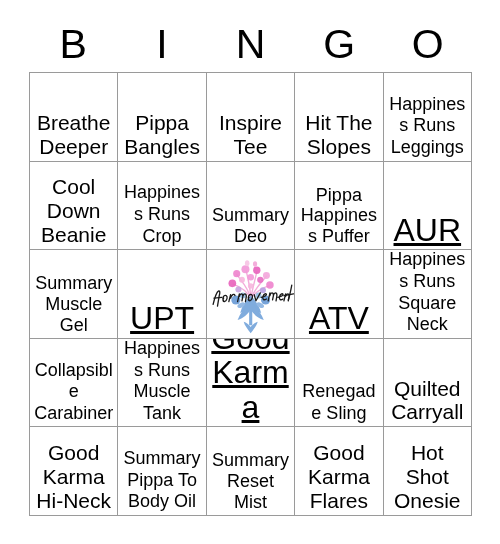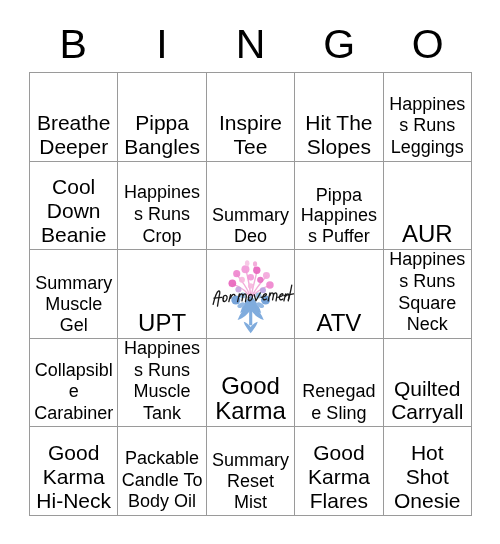--- a/index.html
+++ b/index.html
@@ -74,21 +74,21 @@
   .cell-text {
     display: block;
     width: 100%;
     line-height: 1.14;
     font-weight: 400;
     color: #000000;
     word-wrap: break-word;
   }
 
   
-  .fs-xl  { font-size: 24px; line-height: 1.08; }
+  .fs-xl  { font-size: 32px; line-height: 1.08; text-decoration: underline; }
   .fs-lg  { font-size: 21px; line-height: 1.14; }
   .fs-md  { font-size: 18px; line-height: 1.16; }
   .fs-sm  { font-size: 18px; line-height: 1.20; }
 
   
   .cell.free-cell { padding: 0; position: relative; }
   #free-logo {
     position: relative;
     width: 100%;
     height: 100%;
@@ -246,21 +246,21 @@
         <span class="cell-text fs-sm">Renegade Sling</span>
       </div>
     <div class="cell">
         <span class="cell-text fs-lg">Quilted Carryall</span>
       </div>
 
     <div class="cell">
         <span class="cell-text fs-lg">Good Karma Hi-Neck</span>
       </div>
     <div class="cell">
-        <span class="cell-text fs-sm">Packable Candle To Body Oil</span>
+        <span class="cell-text fs-sm">Summary Pippa To Body Oil</span>
       </div>
     <div class="cell">
         <span class="cell-text fs-md">Summary Reset Mist</span>
       </div>
     <div class="cell">
         <span class="cell-text fs-lg">Good Karma Flares</span>
       </div>
     <div class="cell">
         <span class="cell-text fs-lg">Hot Shot Onesie</span>
       </div>

